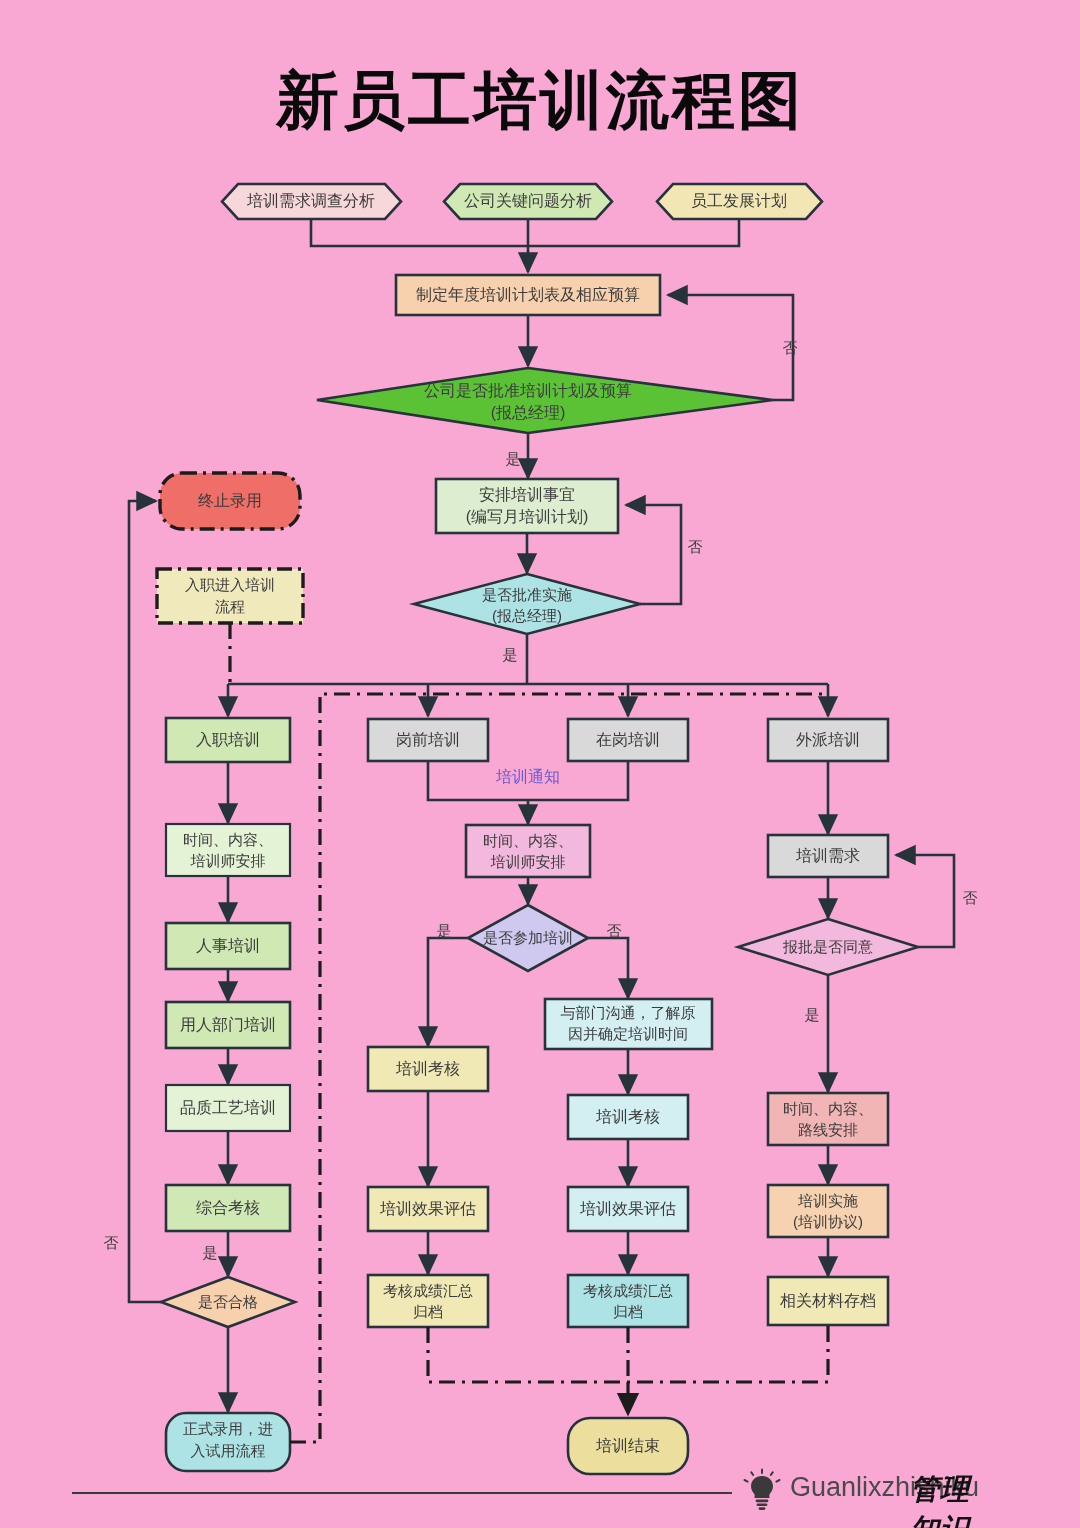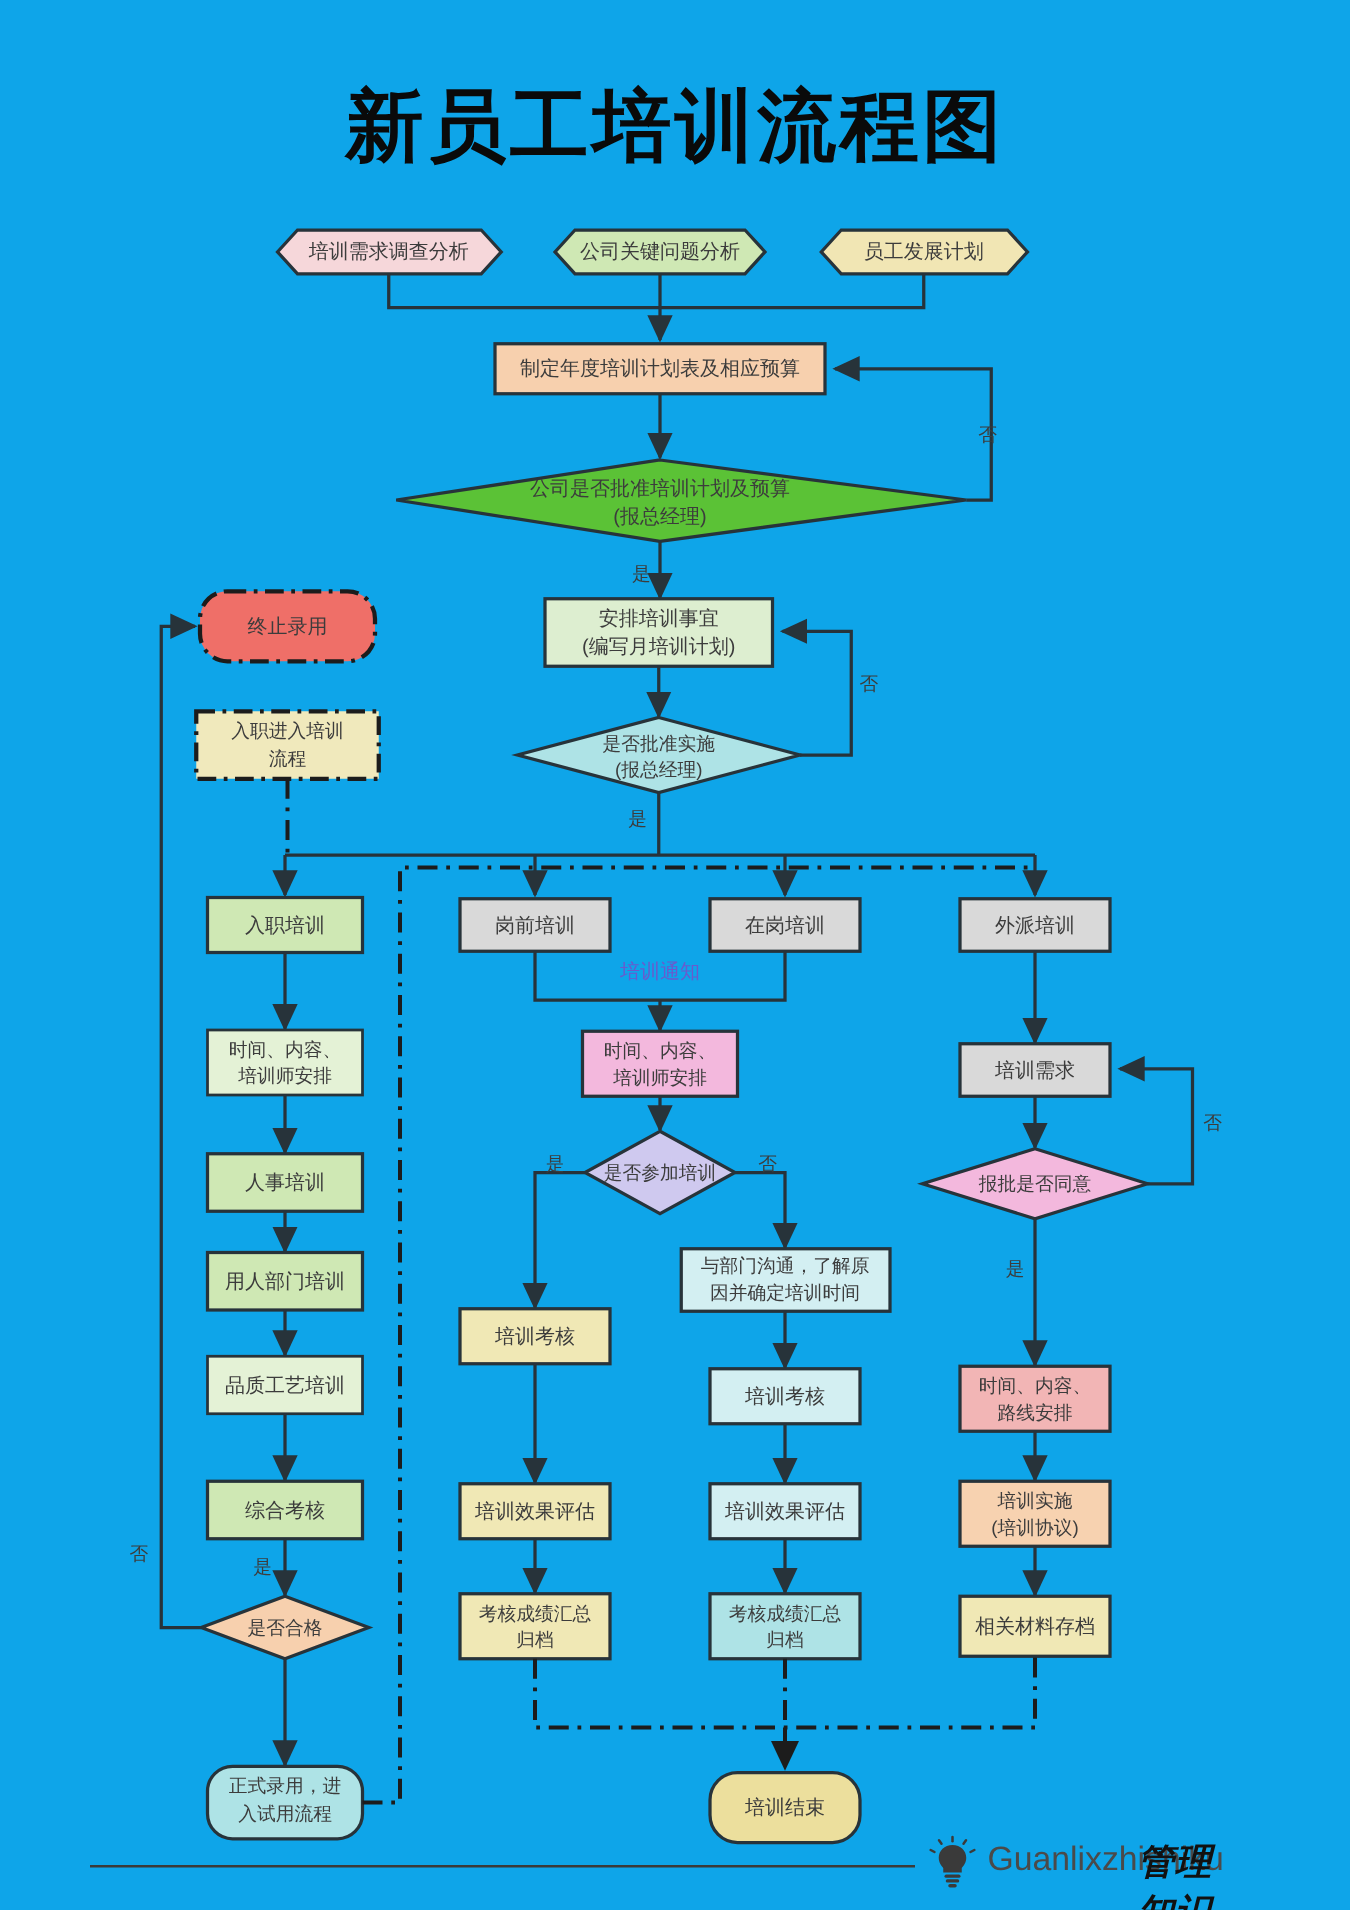--- a/index.html
+++ b/index.html
@@ -1,17 +1,17 @@
 <!DOCTYPE html>
 <html><head>
 <meta charset="utf-8">
 <style>
   html,body{margin:0;padding:0;background:#ffffff;}
   body{width:1080px;height:1528px;font-family:"Liberation Sans","DejaVu Sans",sans-serif;overflow:hidden;}
-  #stage{position:relative;width:1080px;height:1528px;background:#0ea5e9;}
+  #stage{position:relative;width:1080px;height:1528px;background:#f9a8d4;}
   svg#flow{position:absolute;left:0;top:0;width:1080px;height:1528px;}
   .nodeLabel{font-family:"Liberation Sans","DejaVu Sans",sans-serif;font-size:16px;fill:#3c3c3c;text-anchor:middle;dominant-baseline:middle;}
   .nodeLabelSm{font-size:15px;}
   .edgeLabel{font-family:"Liberation Sans","DejaVu Sans",sans-serif;font-size:15px;fill:#3c3c3c;text-anchor:middle;}
   .shape{stroke:#27333a;stroke-width:2.6;}
   .shapeThin{stroke:#27333a;stroke-width:2.2;}
   .link{stroke:#27333a;stroke-width:2.6;fill:none;}
   .dashdot{stroke:#1c1c1c;stroke-width:3.2;fill:none;stroke-dasharray:16 7 3 7;stroke-linecap:butt;}
   .dashbox{stroke:#1c1c1c;stroke-width:3.4;stroke-dasharray:15 6 3 6;}
   #title{position:absolute;left:0;top:58px;width:1080px;text-align:center;

